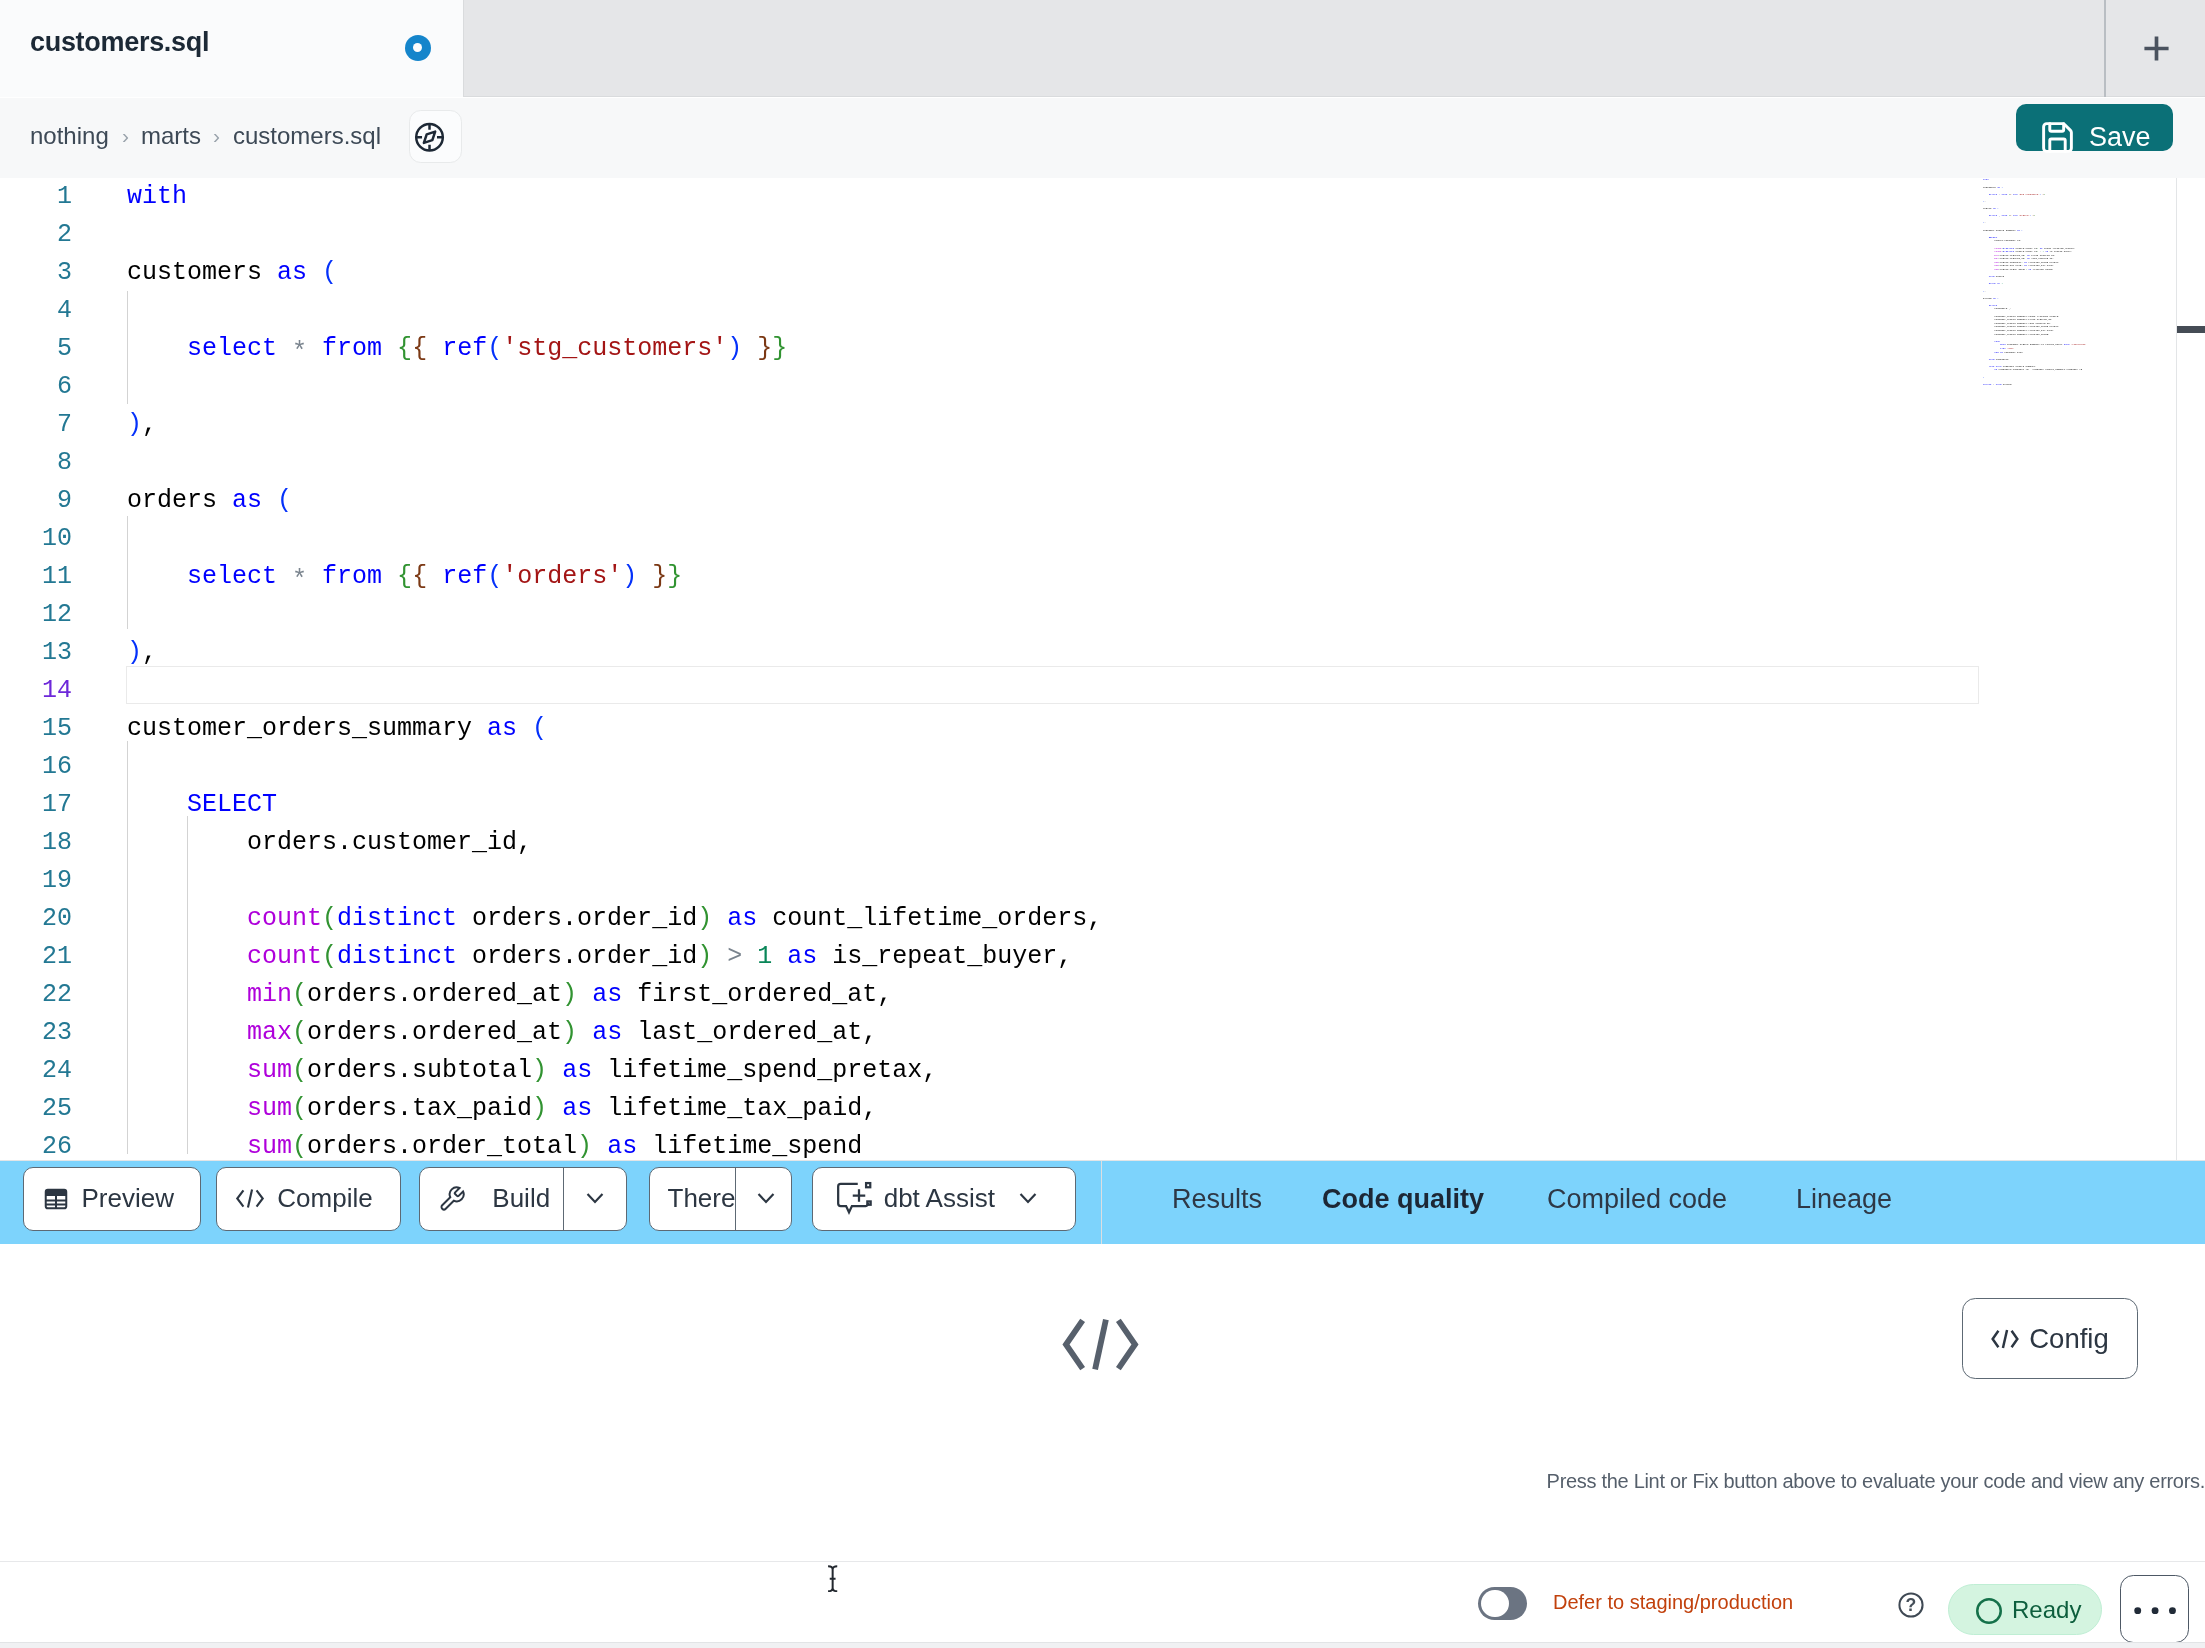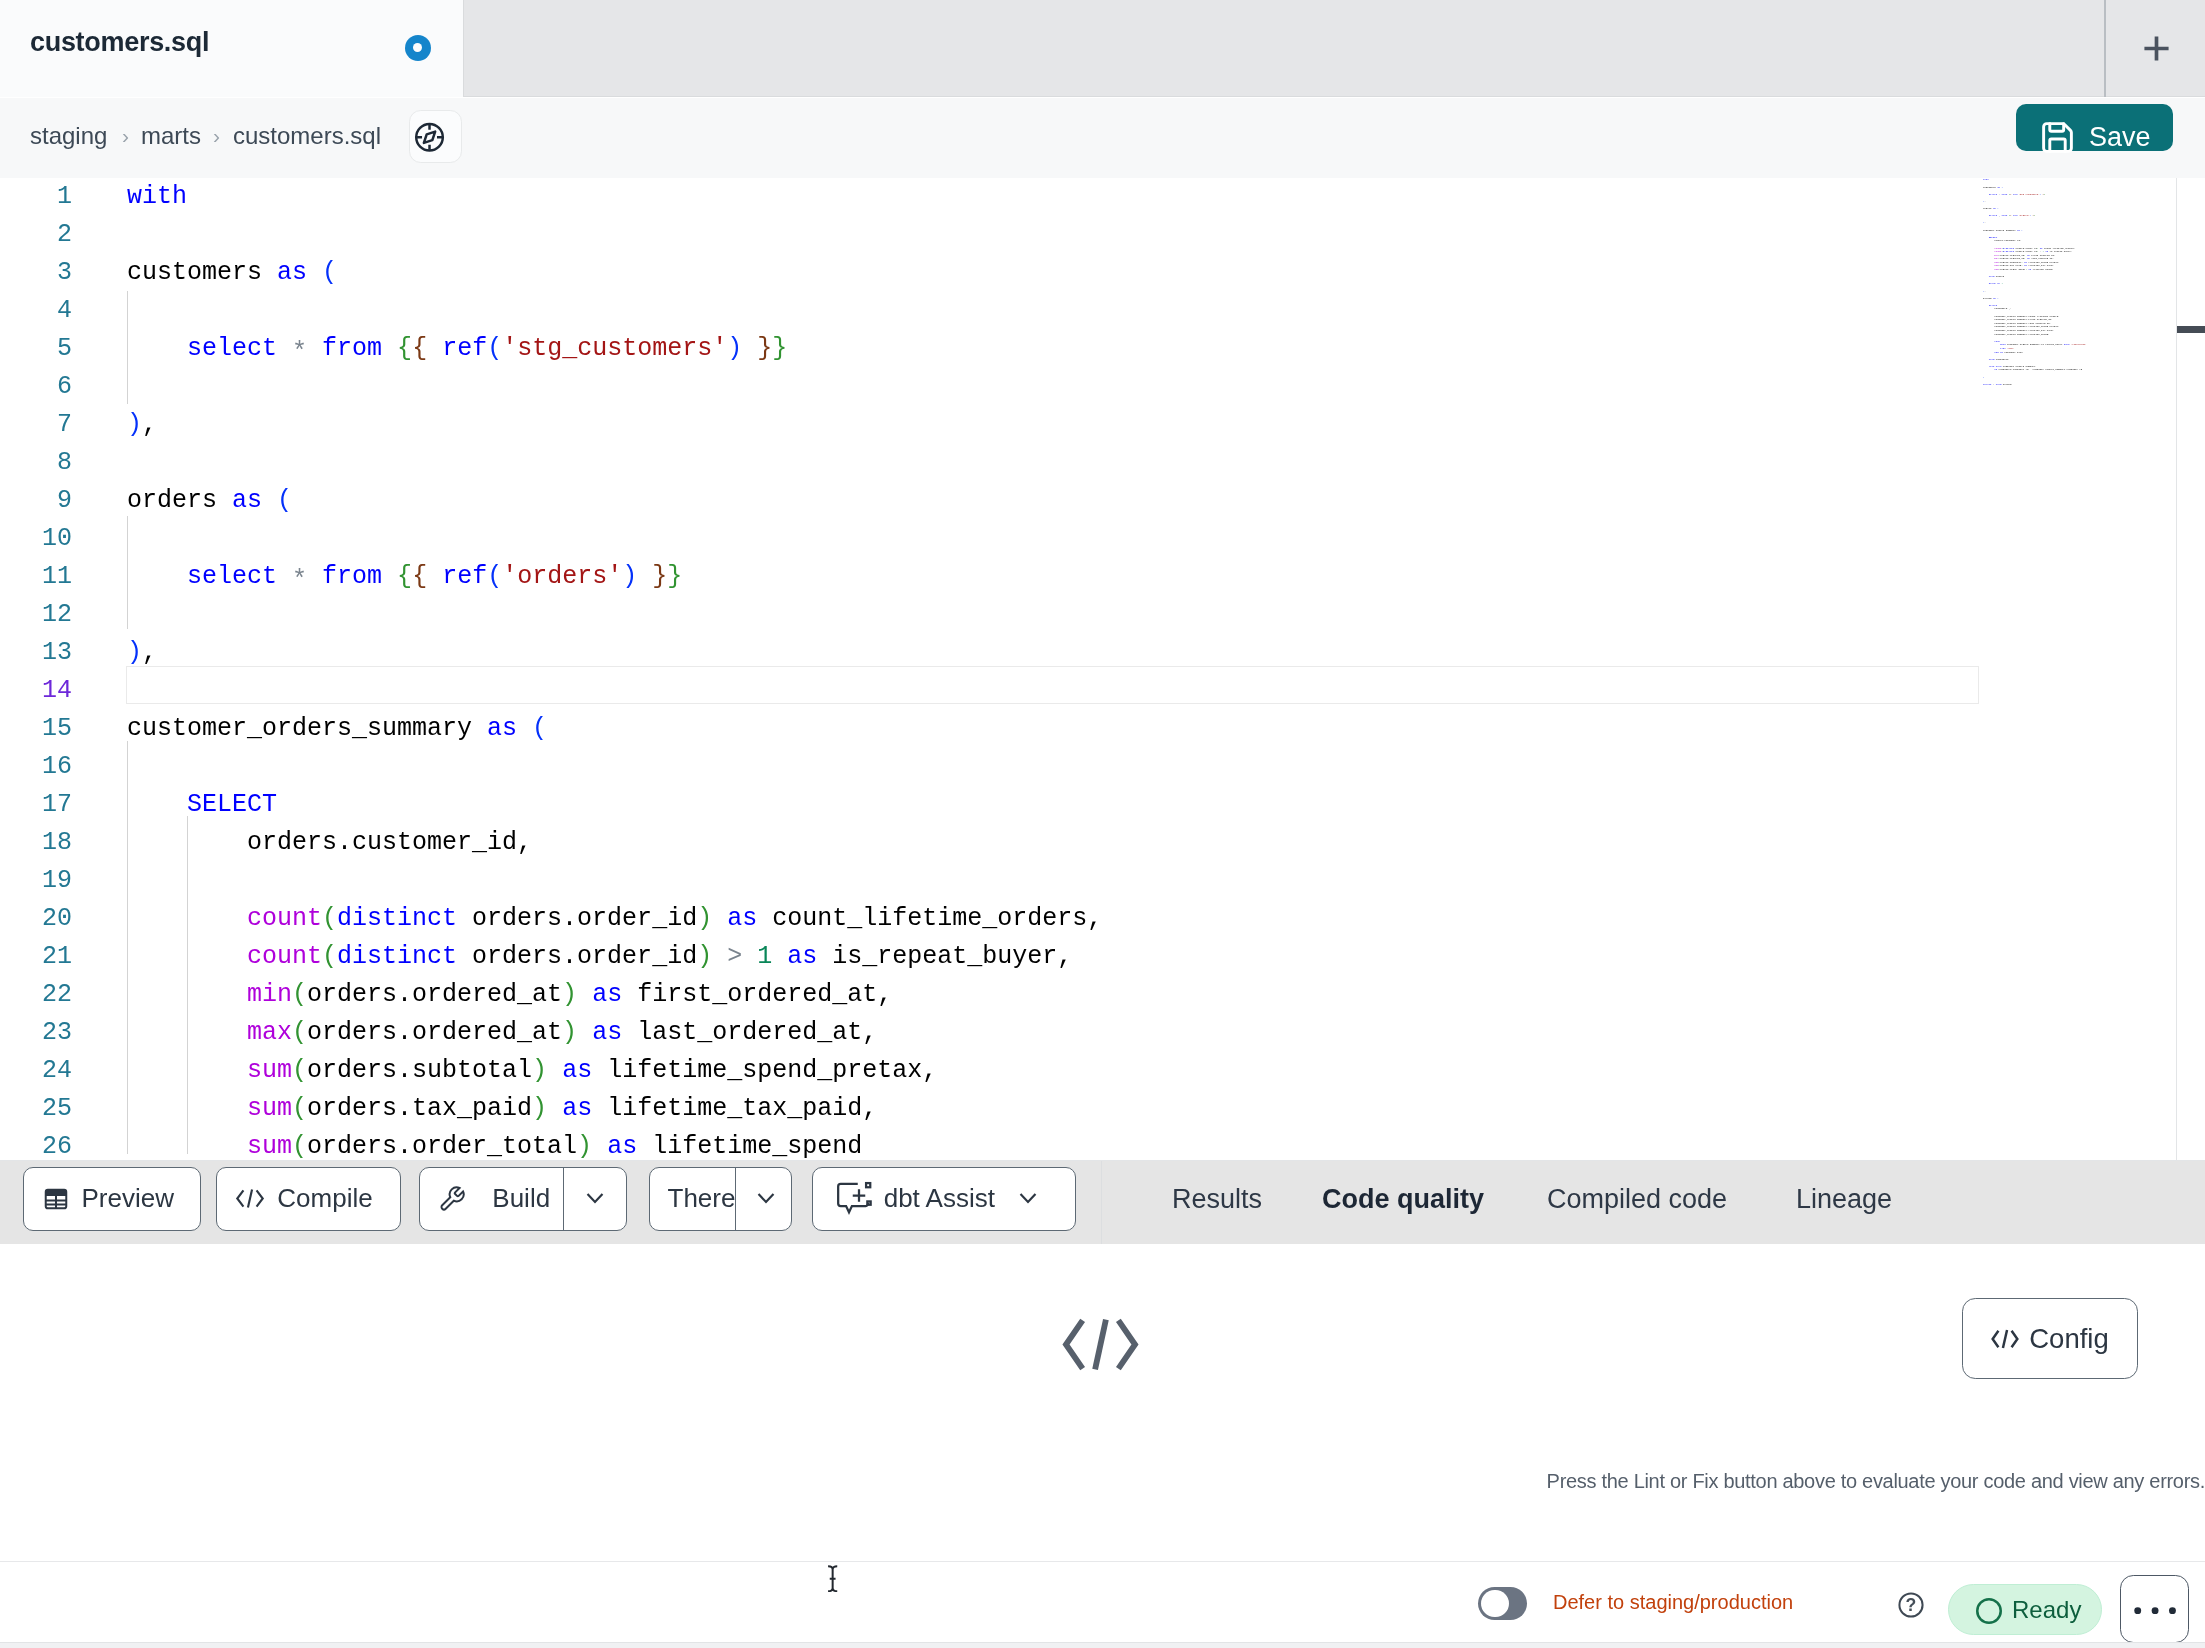--- a/index.html
+++ b/index.html
@@ -48,21 +48,21 @@
 .b3 { color:#7b3814; }
 .guide { position:absolute; width:0.8px; background:#d3d3d3; }
 #curline { position:absolute; left:126px; top:488px; width:1853px; height:38px;
   border:1.7px solid #eaeaea; }
 #minimap { position:absolute; left:1983px; top:0px; width:193px; height:982px; overflow:hidden; }
 #minimapinner { transform:scale(0.0944); transform-origin:0 0; width:20010px; }
 #minimapline { position:absolute; left:2176px; top:0; width:0.8px; height:982px; background:#e3e5e7; }
 #scrolldec { position:absolute; left:2177px; top:148px; width:28px; height:6.7px; background:#454c55; }
 
 
-#toolbar { left:0; top:1160px; width:2205px; height:84px; background:#e5e5e5;
+#toolbar { left:0; top:1160px; width:2205px; height:84px; background:#7dd3fc;
   border-top:0.8px solid #e3e5e7;text-decoration:underline; }
 .tbtn { position:absolute; top:5.8px; height:64px; background:#ffffff;
   border:1.7px solid #5d6974; border-radius:10px; display:flex; align-items:center;
   font-size:26px; color:#2c3642; }
 #tabsepv { left:1101px; top:0px; width:0.8px; height:84px; background:#dcdee0; position:absolute; }
 .ptab { position:absolute; top:23px; font-size:27px; color:#2e3846; }
 #cqunderline { position:absolute; left:1291px; top:83px; width:221px; height:5px; background:#99a1aa; }
 
 
 #emptypanel { left:0; top:1244px; width:2205px; height:317px; background:#ffffff; }
@@ -97,21 +97,21 @@
   <div class="abs" id="tabbar"></div>
   <div class="abs" id="activetab"></div>
   <div class="abs" id="tabtitle">customers.sql</div>
   <div class="abs" id="bluedot"></div>
   <div class="abs" id="tabsep2"></div>
   <svg class="abs" id="plusbtn" viewBox="0 0 30 30">
       <path d="M15 0.5 V29.5 M0.5 15 H29.5" stroke="currentColor" stroke-width="4.4" fill="none"></path>
     </svg>
 
   <div class="abs" id="crumbbar"></div>
-  <div class="abs crumb" style="left:30px;">staging</div>
+  <div class="abs crumb" style="left:30px;">nothing</div>
   <div class="abs crumbsep" style="left:122px;">›</div>
   <div class="abs crumb" style="left:141px;">marts</div>
   <div class="abs crumbsep" style="left:213px;">›</div>
   <div class="abs crumb" style="left:233px;">customers.sql</div>
   <div class="abs" id="compassbtn">
     <svg width="49" height="50" viewBox="0 0 59 60">
         <g transform="translate(23.5,31.5)" stroke="#1d2835" stroke-width="3" fill="none">
       <circle r="16"></circle>
       <path d="M0 -15 V-9 M0 15 V9 M-15 0 H-9 M15 0 H9"></path>
       <path d="M6.8 -6.8 L3.4 3.4 L-6.8 6.8 L-3.4 -3.4 Z" stroke-linejoin="round"></path>

